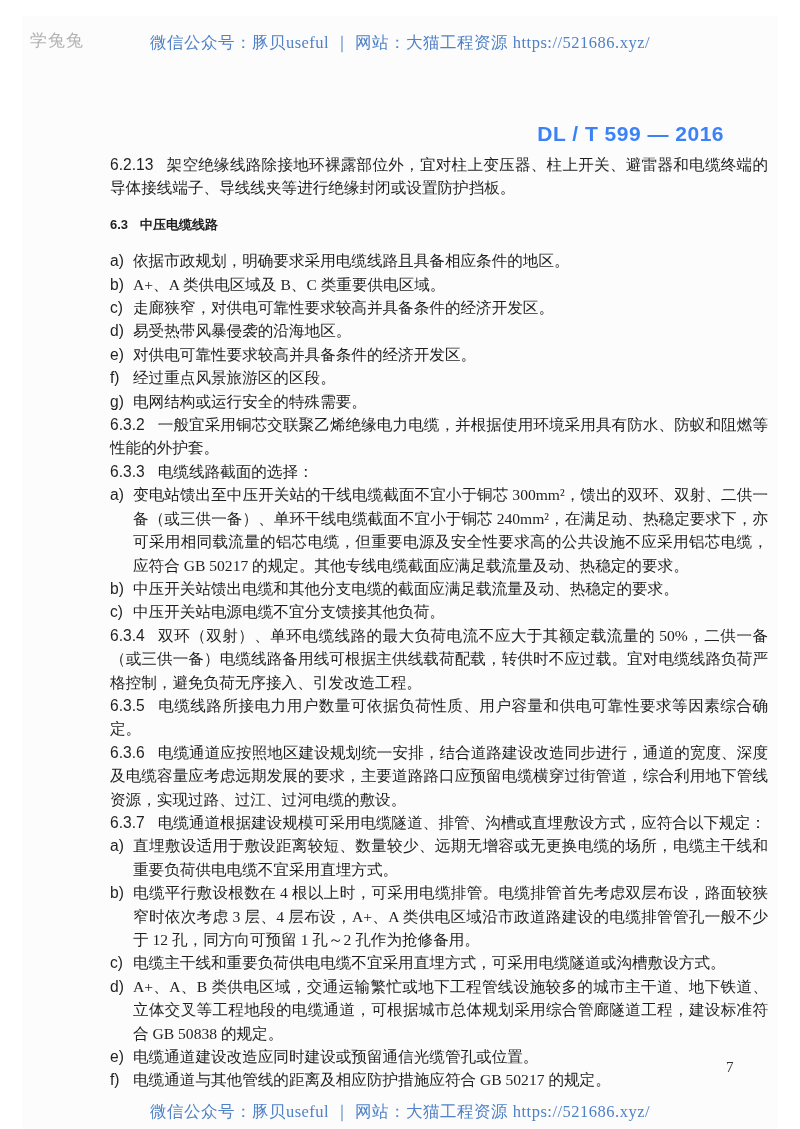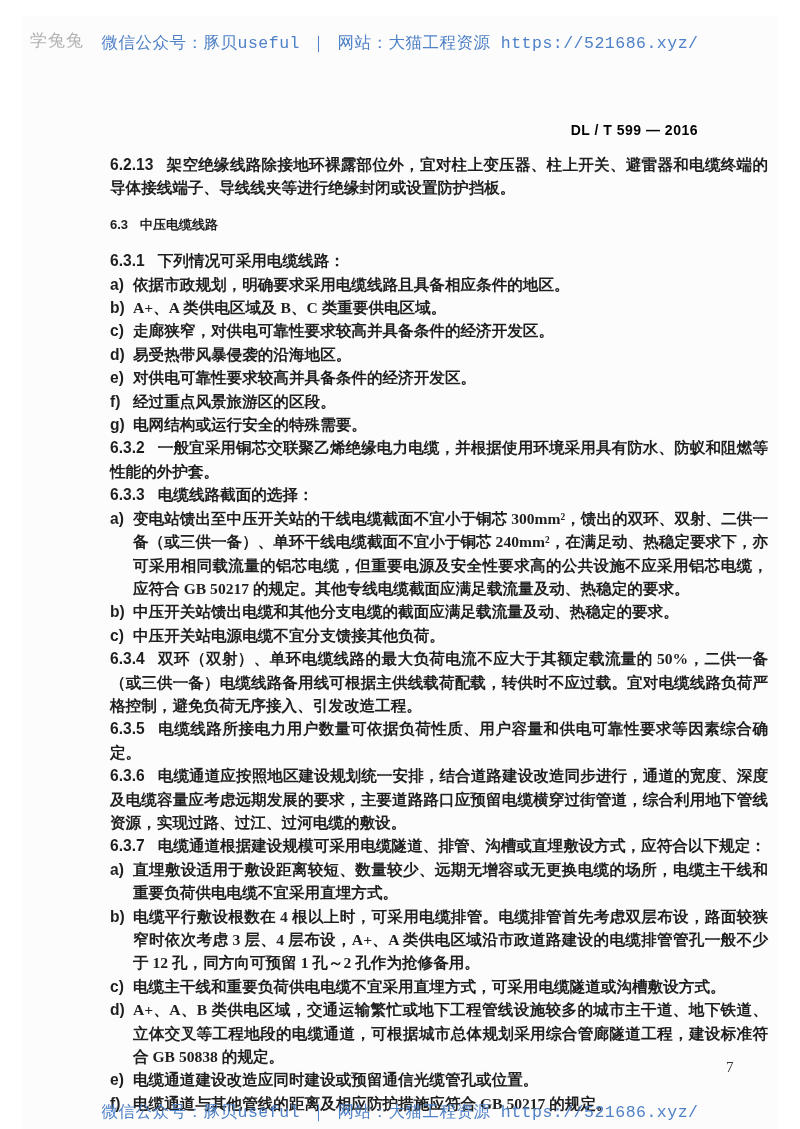--- a/index.html
+++ b/index.html
@@ -29,53 +29,53 @@
     color:var(--wm-gray);
     font-family:"Liberation Sans","DejaVu Sans",sans-serif;
     letter-spacing:1px;
   }
   .wm-banner{
     position:absolute;
     left:0; width:100%;
     text-align:center;
     color:var(--wm-color);
     font-size:16.5px;
-    font-family:Liberation Mono, monospace;
+    font-family:Liberation Serif, serif;
     letter-spacing:0.5px;
   }
   .wm-banner.top{ top:16px; }
   .wm-banner.bottom{ top:1085px; }
   
   .doc-code{
     position:absolute;
-    top:106px; right:80px;
+    top:106px; right:54px;
     font-family:"Liberation Sans","DejaVu Sans",sans-serif;
     font-weight:bold;
-    font-size:14px;
-    color:#000000;
+    font-size:21px;
+    color:#3b82f6;
     letter-spacing:0.5px;
   }
   .page-number{
     position:absolute;
     top:1043px; left:704px;
     font-size:15px;
     color:#333;
   }
   
   .doc-body{
     position:absolute;
     left:88px; top:137px;
     width:658px;
     font-size:15.6px;
     line-height:23.4px;
     color:var(--ink);
     text-align:justify;
   }
   .doc-body p, .doc-body h2{
-    margin:0; padding:0;font-weight:bold;
+    margin:0; padding:0;
   }
   .clause .label{
     font-family:"Liberation Sans","DejaVu Sans",sans-serif;
     margin-right:13px;
     white-space:nowrap;
   }
   .item{
     display:flex;
     padding-left:21px;
     box-sizing:border-box;
@@ -100,21 +100,20 @@
 
   <span class="wm-topleft">学兔兔</span>
 
   <div class="wm-banner top">微信公众号：豚贝useful ｜ 网站：大猫工程资源 https://521686.xyz/</div>
 
   <div class="doc-code">DL / T 599 — 2016</div>
 
   <main class="doc-body">
       <p class="clause"><span class="label">6.2.13</span><span class="txt">架空绝缘线路除接地环裸露部位外，宜对柱上变压器、柱上开关、避雷器和电缆终端的导体接线端子、导线线夹等进行绝缘封闭或设置防护挡板。</span></p>
       <h2 class="heading"><span class="label">6.3</span><span class="txt">中压电缆线路</span></h2>
-      <p class="clause"><span class="label">6.3.1</span><span class="txt">下列情况可采用电缆线路：</span></p>
       <p class="item">
         <span class="label">a)</span>
         <span class="txt">依据市政规划，明确要求采用电缆线路且具备相应条件的地区。</span>
       </p>
       <p class="item">
         <span class="label">b)</span>
         <span class="txt">A+、A 类供电区域及 B、C 类重要供电区域。</span>
       </p>
       <p class="item">
         <span class="label">c)</span>

